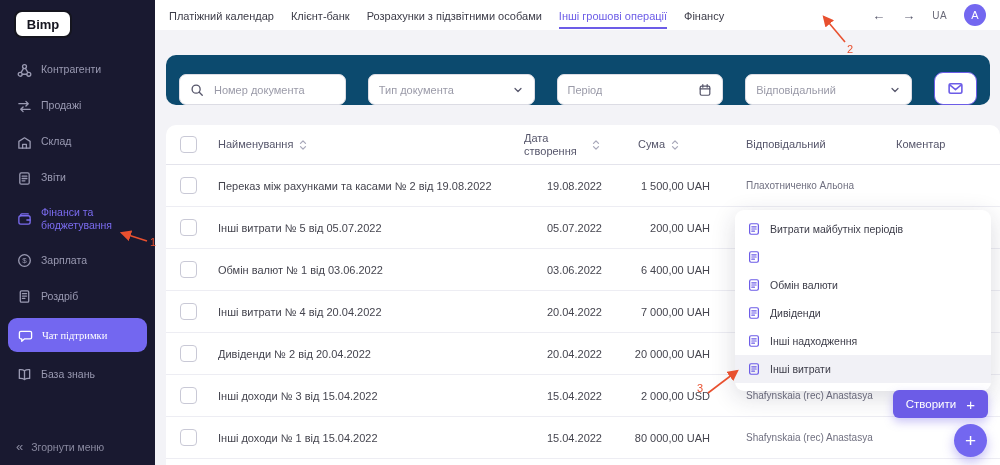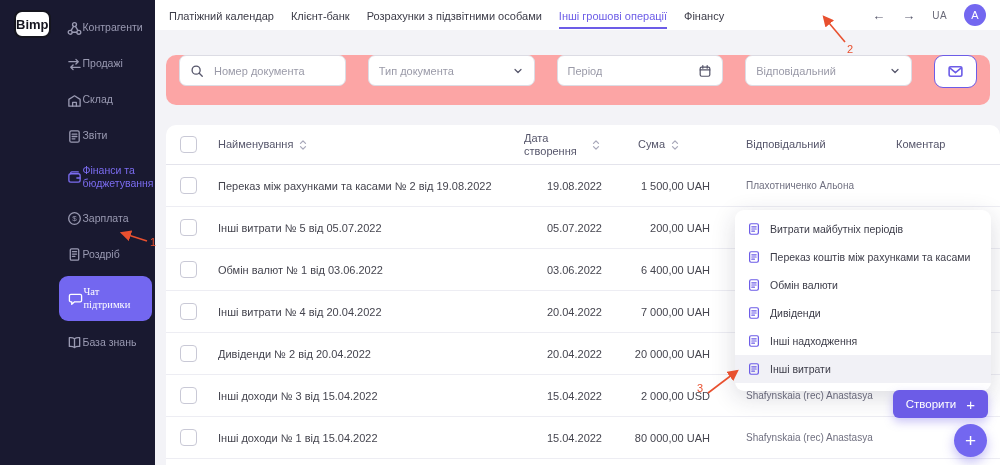--- a/index.html
+++ b/index.html
@@ -7,31 +7,31 @@
   body {
     width:1000px; height:465px; overflow:hidden; position:relative;
     background:#f3f3f7; font-family:"Liberation Sans", sans-serif;
     color:#45454f;
   }
   svg { display:block; }
 
   
   .sidebar {
     position:absolute; left:0; top:0; width:155px; height:465px;
-    background:#191930; z-index:5; display:flex; flex-direction:row;
+    background:#191930; z-index:5; display:flex; flex-direction:column;
   }
   .logo-box {
     margin:10px 0 4px 14px; width:58px; height:28px; background:#fff;
     border:2px solid #15151f; border-radius:8px; display:flex; align-items:center;
     justify-content:center; font-weight:bold; font-size:13px; color:#15151f;
     cursor:pointer;
   }
   .nav { display:flex; flex-direction:column; margin-top:10px; }
   .nav-item {
-    display:flex; align-items:center; padding:10px 6px 10px 16px;
+    display:flex; align-items:center; gap:9px; padding:10px 6px 10px 16px;
     font-size:10.5px; color:#9a9ab2; cursor:pointer; line-height:1.25;
   }
   .nav-item .ico { width:16px; height:16px; flex:0 0 auto; display:flex; align-items:center; justify-content:center; }
   .nav-item.active { color:#7b6cf0; }
   .nav-item.pill {
     background:#7367f0; color:#fff; margin:4px 8px; border-radius:9px;
     padding:9px 6px 9px 9px;
     font-family:Liberation Serif, serif;
   }
   .collapse-btn {
@@ -54,21 +54,21 @@
   .lang { font-size:10px; color:#6a6a78; cursor:pointer; letter-spacing:.4px; }
   .avatar {
     width:22px; height:22px; border-radius:50%; background:#7367f0; color:#fff;
     display:flex; align-items:center; justify-content:center; font-size:11px;
     cursor:pointer;
   }
 
   
   .filter-card {
     position:absolute; left:11px; right:10px; top:55px; height:50px;
-    background:#fca5a5; border-radius:10px; display:flex; align-items:flex-start;
+    background:#0c4a6e; border-radius:10px; display:flex; align-items:flex-end;
     gap:22px; padding:0 13px; z-index:6;
   }
   .field {
     flex:1; height:31px; border:1px solid #dcdce4; border-radius:7px;
     display:flex; align-items:center; gap:8px; padding:0 10px;
     font-size:11px; color:#9a9aa8; background:#fff; cursor:pointer; min-width:0;
   }
   .field input {
     border:none; outline:none; font-size:11px; font-family:inherit;
     color:#45454f; width:100%; background:transparent;
@@ -401,21 +401,20 @@
         </span>
       <span>Витрати майбутніх періодів</span>
     </div>
     <div class="menu-item">
       <span class="ico">
           <svg width="14" height="14" viewBox="0 0 16 16" fill="none" stroke="currentColor" stroke-width="1.4" stroke-linecap="round" stroke-linejoin="round">
             <rect x="3" y="2" width="10" height="12" rx="1.6"></rect>
             <path d="M5.5 5.5h5M5.5 8h5M5.5 10.5h3"></path>
           </svg>
         </span>
-      <span>Переказ коштів між рахунками та касами</span>
     </div>
     <div class="menu-item">
       <span class="ico">
           <svg width="14" height="14" viewBox="0 0 16 16" fill="none" stroke="currentColor" stroke-width="1.4" stroke-linecap="round" stroke-linejoin="round">
             <rect x="3" y="2" width="10" height="12" rx="1.6"></rect>
             <path d="M5.5 5.5h5M5.5 8h5M5.5 10.5h3"></path>
           </svg>
         </span>
       <span>Обмін валюти</span>
     </div>

